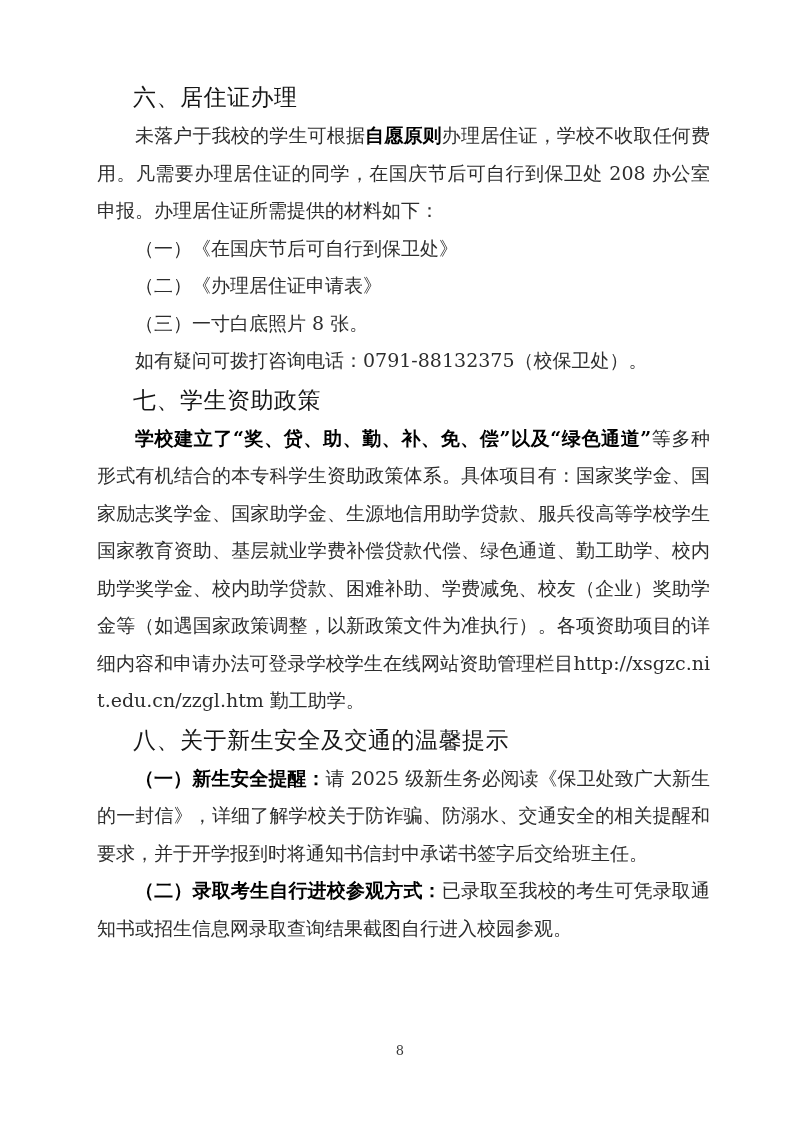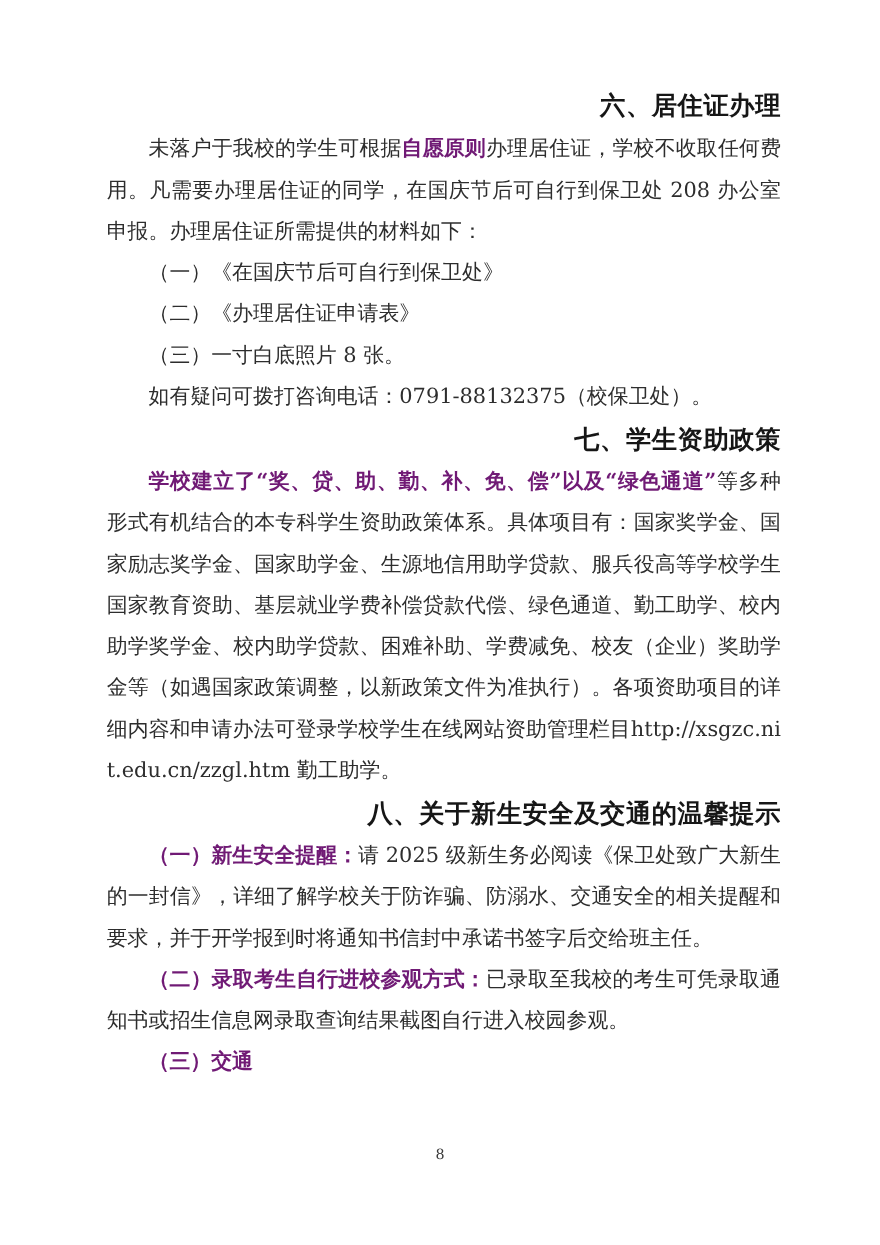--- a/index.html
+++ b/index.html
@@ -18,40 +18,39 @@
   }
   .content {
     position: absolute;
     left: 97px;
     top: 77px;
     width: 613px;
   }
   .sec-heading {
     margin: 0;
     font-family: "DejaVu Sans", "Liberation Sans", sans-serif;
-    font-weight: 700;
+    font-weight: 400;
     font-size: 23px;
     line-height: 40px;
     letter-spacing: 0.5px;
     color: #161616;
     text-indent: 36px;
-    text-align: right;
   }
   .para {
     margin: 0;
     font-size: 19px;
     line-height: 37.5px;
     color: #2d2d2d;
     text-align: justify;
     text-indent: 38px;
     word-break: break-all;
   }
   .para b {
     font-weight: 700;
-    color: #701a75;
+    color: #000000;
   }
   .page-number {
     position: absolute;
     top: 1042px;
     left: 0;
     width: 800px;
     text-align: center;
     font-size: 13px;
     line-height: 18px;
     color: #3a3a3a;
@@ -74,19 +73,18 @@
 
     <section>
       <h2 class="sec-heading">七、学生资助政策</h2>
       <p class="para"><b>学校建立了“奖、贷、助、勤、补、免、偿”以及“绿色通道”</b><span>等多种形式有机结合的本专科学生资助政策体系。具体项目有：国家奖学金、国家励志奖学金、国家助学金、生源地信用助学贷款、服兵役高等学校学生国家教育资助、基层就业学费补偿贷款代偿、绿色通道、勤工助学、校内助学奖学金、校内助学贷款、困难补助、学费减免、校友（企业）奖助学金等（如遇国家政策调整，以新政策文件为准执行）。各项资助项目的详细内容和申请办法可登录学校学生在线网站资助管理栏目</span><span>http://xsgzc.nit.edu.cn/zzgl.htm</span><span> 勤工助学。</span></p>
     </section>
 
     <section>
       <h2 class="sec-heading">八、关于新生安全及交通的温馨提示</h2>
       <p class="para"><b>（一）新生安全提醒：</b><span>请 2025 级新生务必阅读《保卫处致广大新生的一封信》，详细了解学校关于防诈骗、防溺水、交通安全的相关提醒和要求，并于开学报到时将通知书信封中承诺书签字后交给班主任。</span></p>
       <p class="para"><b>（二）录取考生自行进校参观方式：</b><span>已录取至我校的考生可凭录取通知书或招生信息网录取查询结果截图自行进入校园参观。</span></p>
-      <p class="para"><b>（三）交通</b></p>
     </section>
 
   </main>
 
   <div class="page-number">8</div>
 </div>
 
 </body></html>

